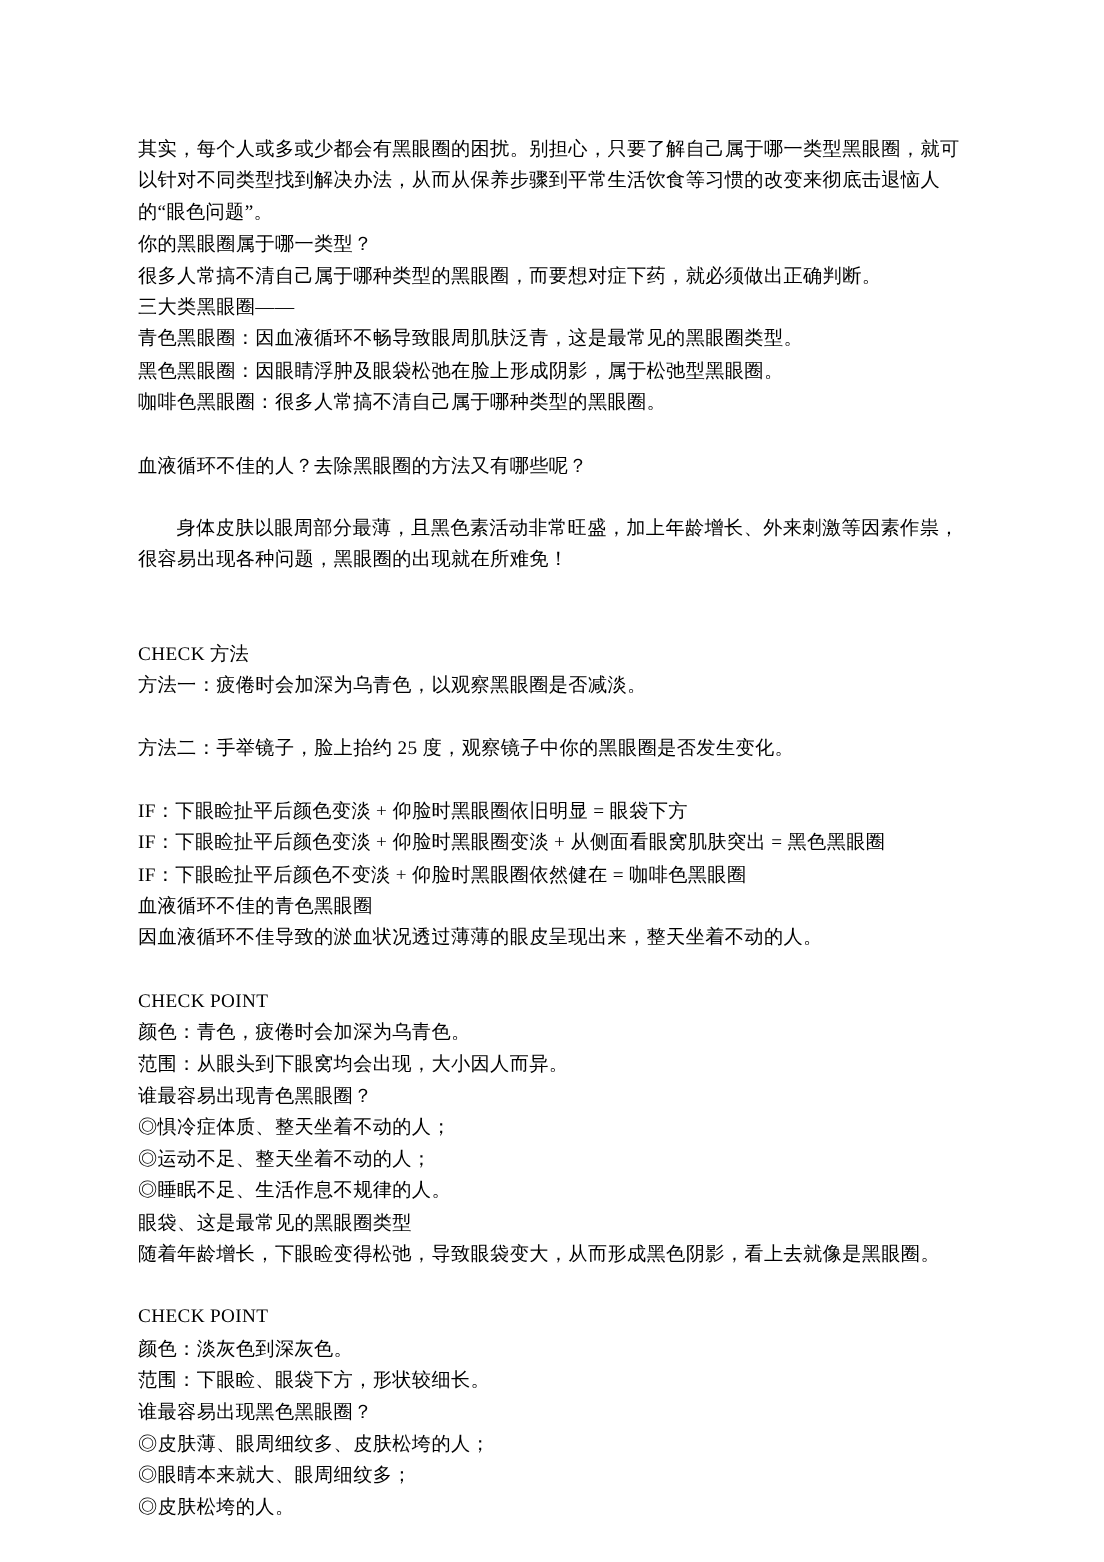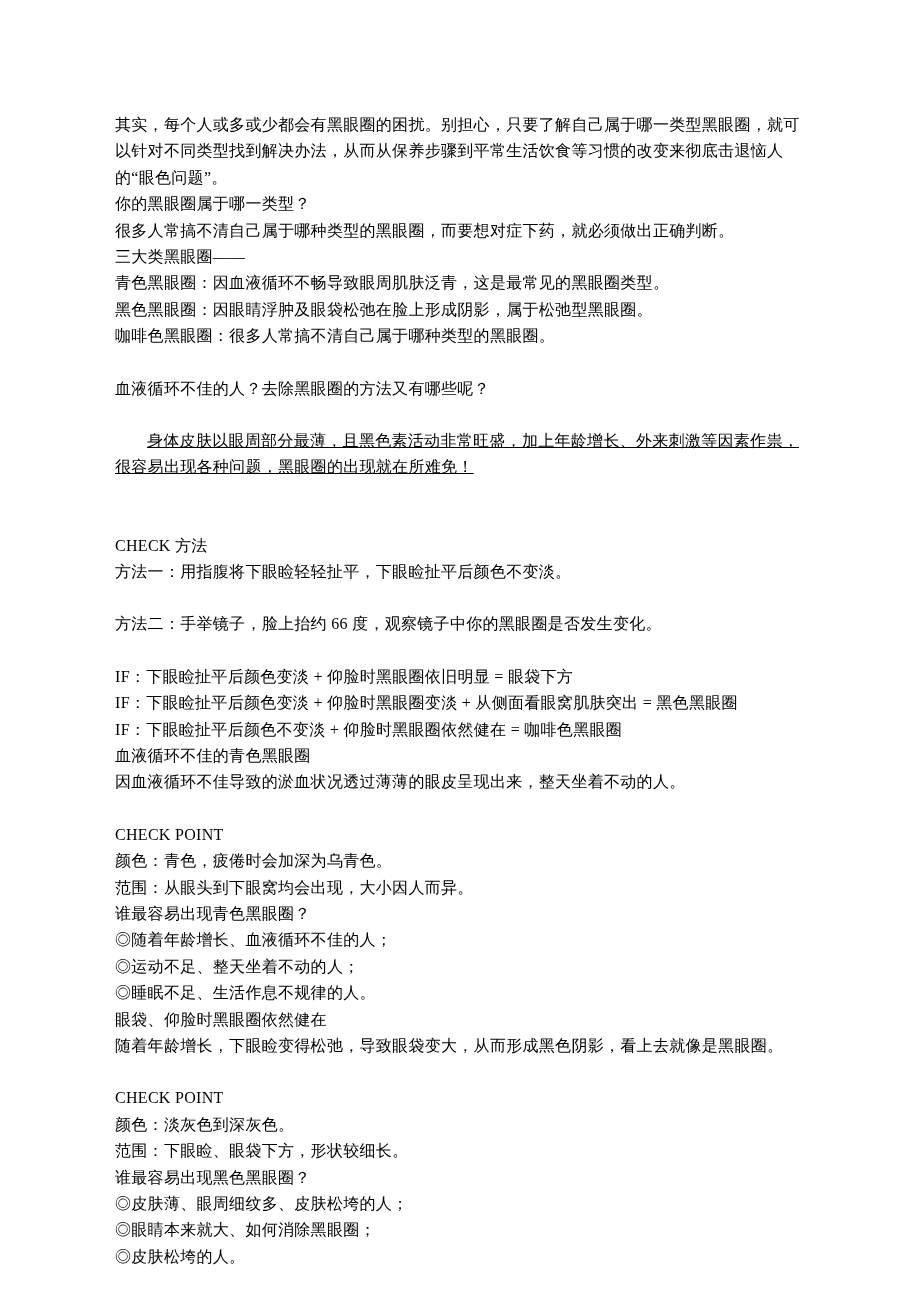--- a/index.html
+++ b/index.html
@@ -8,21 +8,21 @@
       height: 1302px;
       background: #ffffff;
       font-family: "SimSun", "宋体", serif;
       font-size: 16px;
       line-height: 1.65;
       color: #000000;
       padding: 112px 115px 0 115px;
       letter-spacing: 0.3px;
     }
     .para { margin-bottom: 0; }
-    .indent { text-indent: 2em; text-decoration: underline; }
+    .indent { text-indent: 2em; }
     .spacer { height: 26px; }
     .spacer-lg { height: 52px; }
   </style>
 </head>
 <body>
 
 <div class="para">其实，每个人或多或少都会有黑眼圈的困扰。别担心，只要了解自己属于哪一类型黑眼圈，就可以针对不同类型找到解决办法，从而从保养步骤到平常生活饮食等习惯的改变来彻底击退恼人的“眼色问题”。</div>
 <div class="para">你的黑眼圈属于哪一类型？</div>
 <div class="para">很多人常搞不清自己属于哪种类型的黑眼圈，而要想对症下药，就必须做出正确判断。</div>
 <div class="para">三大类黑眼圈——</div>
@@ -34,47 +34,47 @@
 
 <div class="para">血液循环不佳的人？去除黑眼圈的方法又有哪些呢？</div>
 
 <div class="spacer"></div>
 
 <div class="para indent">身体皮肤以眼周部分最薄，且黑色素活动非常旺盛，加上年龄增长、外来刺激等因素作祟，很容易出现各种问题，黑眼圈的出现就在所难免！</div>
 
 <div class="spacer-lg"></div>
 
 <div class="para">CHECK 方法</div>
-<div class="para">方法一：用指腹将下眼睑轻轻扯平，下眼睑扯平后颜色不变淡。</div>
+<div class="para">方法一：疲倦时会加深为乌青色，以观察黑眼圈是否减淡。</div>
 
 <div class="spacer"></div>
 
-<div class="para">方法二：手举镜子，脸上抬约 66 度，观察镜子中你的黑眼圈是否发生变化。</div>
+<div class="para">方法二：手举镜子，脸上抬约 25 度，观察镜子中你的黑眼圈是否发生变化。</div>
 
 <div class="spacer"></div>
 
 <div class="para">IF：下眼睑扯平后颜色变淡 + 仰脸时黑眼圈依旧明显 = 眼袋下方</div>
 <div class="para">IF：下眼睑扯平后颜色变淡 + 仰脸时黑眼圈变淡 + 从侧面看眼窝肌肤突出 = 黑色黑眼圈</div>
 <div class="para">IF：下眼睑扯平后颜色不变淡 + 仰脸时黑眼圈依然健在 = 咖啡色黑眼圈</div>
 <div class="para">血液循环不佳的青色黑眼圈</div>
 <div class="para">因血液循环不佳导致的淤血状况透过薄薄的眼皮呈现出来，整天坐着不动的人。</div>
 
 <div class="spacer"></div>
 
 <div class="para">CHECK POINT</div>
 <div class="para">颜色：青色，疲倦时会加深为乌青色。</div>
 <div class="para">范围：从眼头到下眼窝均会出现，大小因人而异。</div>
 <div class="para">谁最容易出现青色黑眼圈？</div>
-<div class="para">◎随着年龄增长、血液循环不佳的人；</div>
+<div class="para">◎惧冷症体质、整天坐着不动的人；</div>
 <div class="para">◎运动不足、整天坐着不动的人；</div>
 <div class="para">◎睡眠不足、生活作息不规律的人。</div>
-<div class="para">眼袋、仰脸时黑眼圈依然健在</div>
+<div class="para">眼袋、这是最常见的黑眼圈类型</div>
 <div class="para">随着年龄增长，下眼睑变得松弛，导致眼袋变大，从而形成黑色阴影，看上去就像是黑眼圈。</div>
 
 <div class="spacer"></div>
 
 <div class="para">CHECK POINT</div>
 <div class="para">颜色：淡灰色到深灰色。</div>
 <div class="para">范围：下眼睑、眼袋下方，形状较细长。</div>
 <div class="para">谁最容易出现黑色黑眼圈？</div>
 <div class="para">◎皮肤薄、眼周细纹多、皮肤松垮的人；</div>
-<div class="para">◎眼睛本来就大、如何消除黑眼圈；</div>
+<div class="para">◎眼睛本来就大、眼周细纹多；</div>
 <div class="para">◎皮肤松垮的人。</div>
 
 </body></html>

